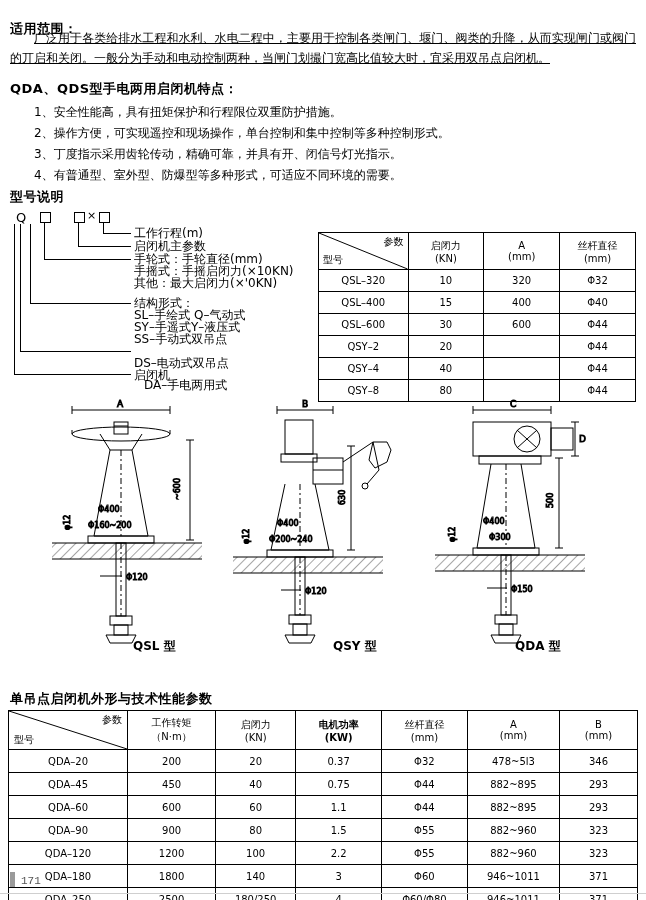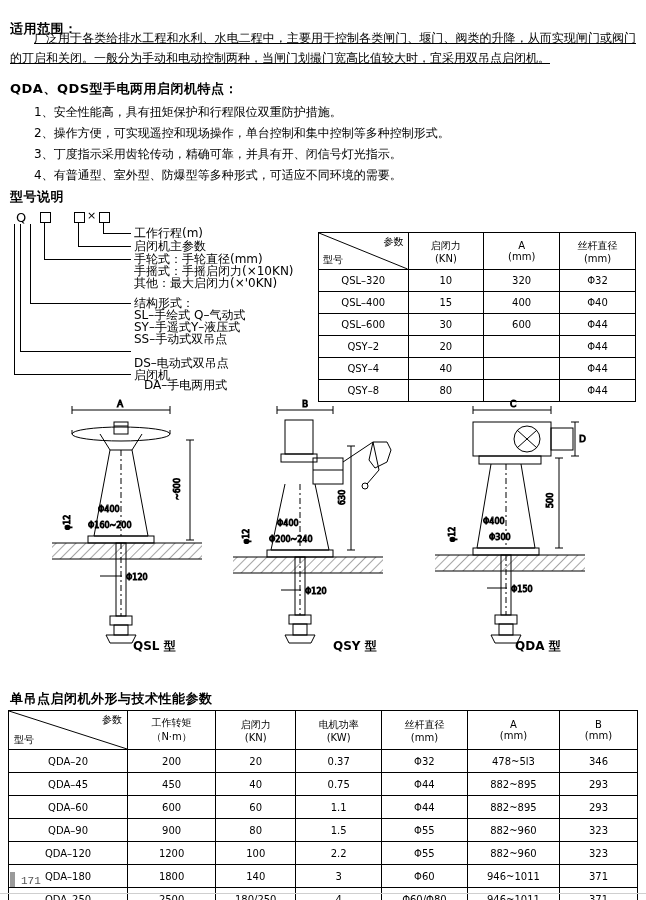--- a/index.html
+++ b/index.html
@@ -330,21 +330,21 @@
         <span class="h2">型号</span>
       </td>
       <td style="width:88px;">
         <div>工作转矩</div>
         <div>（N·m）</div>
       </td>
       <td style="width:80px;">
         <div>启闭力</div>
         <div>(KN)</div>
       </td>
-      <td style="width:86px;">
+      <td style="width:86px;font-weight:bold;">
         <div>电机功率</div>
         <div>(KW)</div>
       </td>
       <td style="width:86px;">
         <div>丝杆直径</div>
         <div>(mm)</div>
       </td>
       <td style="width:92px;">
         <div>A</div>
         <div>(mm)</div>

